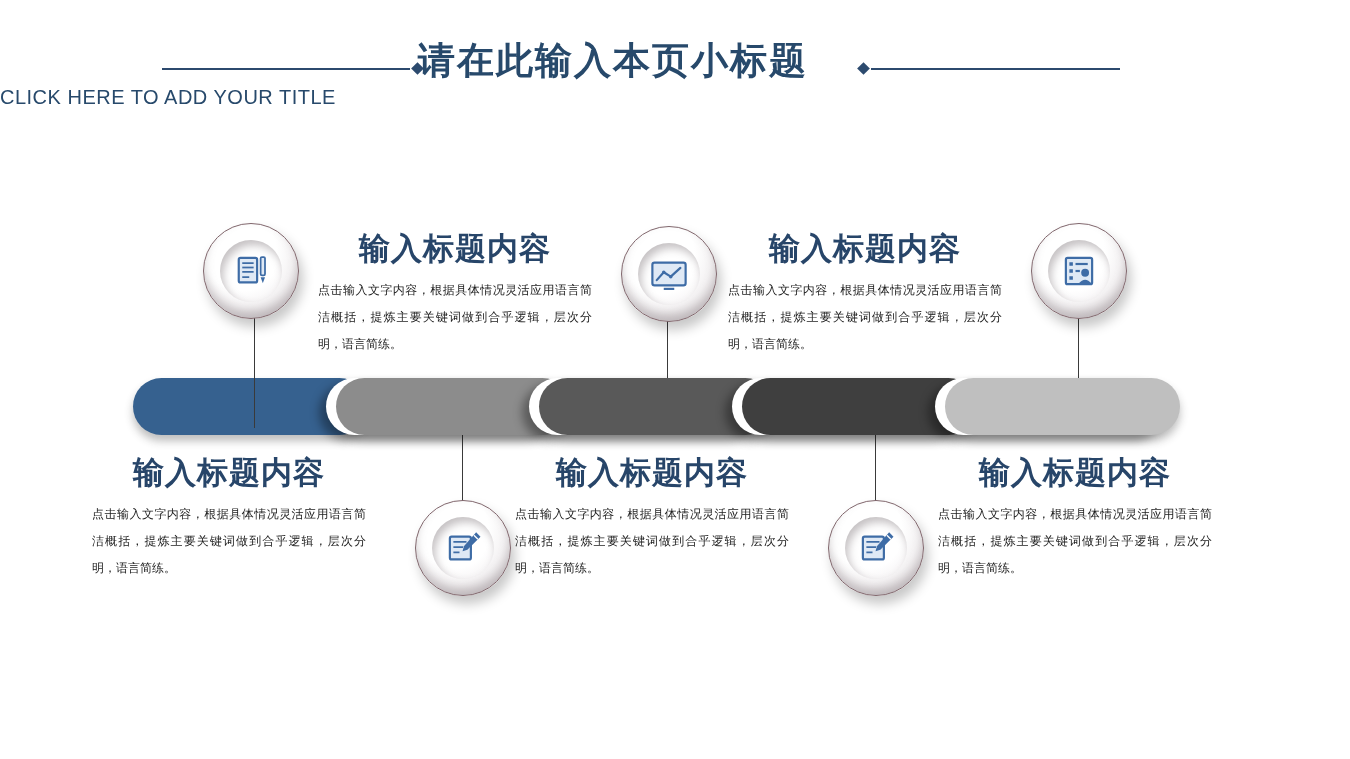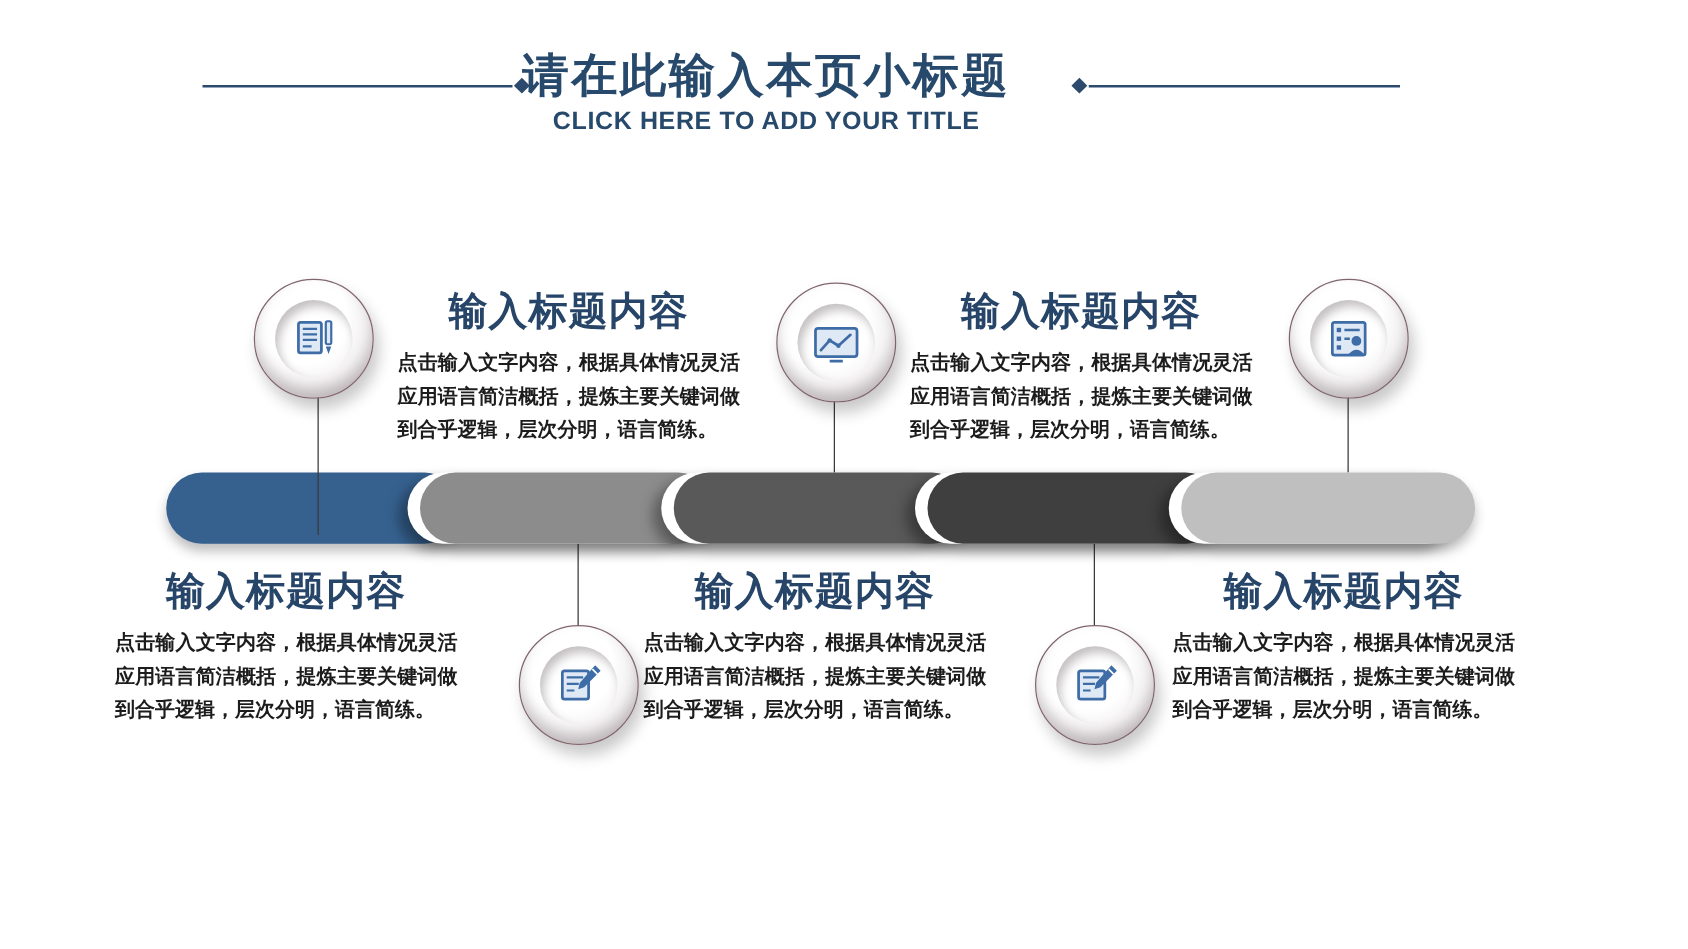--- a/index.html
+++ b/index.html
@@ -9,21 +9,21 @@
   }
 
   
   .main-title {
     position:absolute; top:36px; left:0; right:0; margin:0;
     text-align:center; font-family:"Liberation Serif","DejaVu Serif",serif;
     font-size:37px; font-weight:600; letter-spacing:2px; color:#27496B;
   }
   .main-subtitle {
     position:absolute; top:86px; left:0; right:0; margin:0;
-    text-align:center; font-size:20px; font-weight:700; letter-spacing:0.5px; color:#27496B;
+    font-size:20px; font-weight:400; letter-spacing:0.5px; color:#27496B;
   }
   .decor-line { position:absolute; top:68px; height:2px; background:#2C4A6E; }
   .decor-line.l { left:162px; width:248px; }
   .decor-line.r { left:871px; width:249px; }
   .decor-diamond { position:absolute; top:64px; width:9px; height:9px; background:#2C4A6E; transform:rotate(45deg); }
   .decor-diamond.l { left:413px; }
   .decor-diamond.r { left:859px; }
 
   
   .timeline { position:absolute; left:133px; top:378px; height:57px; display:flex; }
@@ -56,21 +56,21 @@
     box-shadow:inset 3px 5px 8px rgba(125,115,120,.45);
     display:flex; align-items:center; justify-content:center;
   }
   .b1 { left:203px; top:223px; } .b2 { left:621px; top:226px; } .b3 { left:1031px; top:223px; }
   .b4 { left:415px; top:500px; } .b5 { left:828px; top:500px; }
   .badge svg { display:block; }
 
   
   .tblock { position:absolute; width:274px; }
   .tblock h3 { margin:0 0 7px 0; text-align:center; font-size:31px; font-weight:700; color:#274569; letter-spacing:1px; }
-  .tblock p { margin:0; font-size:16px; line-height:27px; font-weight:700; color:#1c1c1c; text-align:justify; }
+  .tblock p { margin:0; font-size:12px; line-height:27px; font-weight:400; color:#1c1c1c; text-align:justify; }
   .tb-top1 { left:318px; top:228px; }
   .tb-top2 { left:728px; top:228px; }
   .tb-bot1 { left:92px;  top:452px; }
   .tb-bot2 { left:515px; top:452px; }
   .tb-bot3 { left:938px; top:452px; }
 </style>
 </head>
 <body>
 
 <div class="slide">

